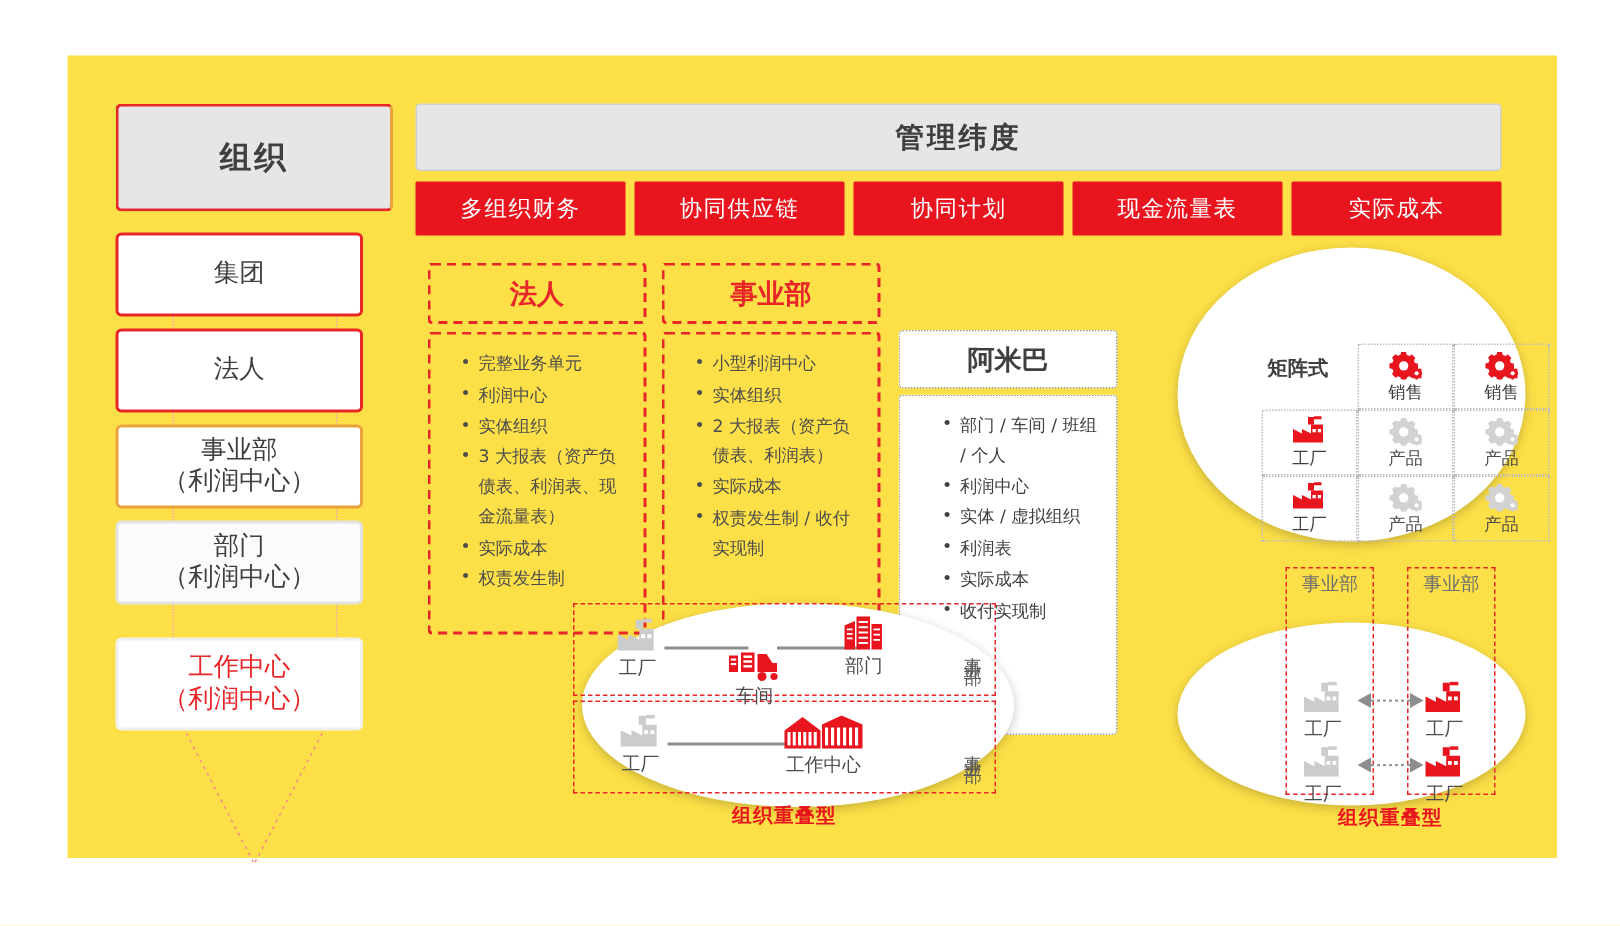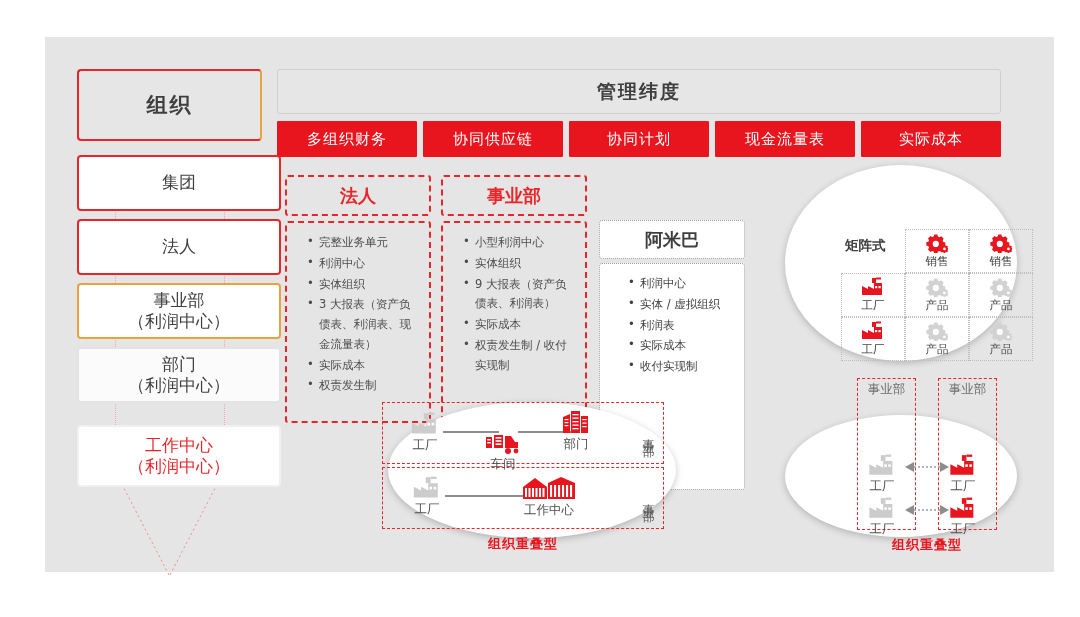--- a/index.html
+++ b/index.html
@@ -6,38 +6,37 @@
     margin: 0; padding: 0;
     width: 1080px; height: 617px;
     background: #ffffff;
     font-family: "DejaVu Sans", "Liberation Sans", sans-serif;
     overflow: hidden;
   }
   #canvas {
     position: absolute;
     left: 45px; top: 37px;
     width: 993px; height: 535px;
-    background: #e5e5e5;
-    padding-left: 16px;
+    background: #fde047;
   }
   .abs { position: absolute; box-sizing: border-box; }
 
   
   #org-title {
     left: 32px; top: 32px; width: 185px; height: 72px;
     background: #e6e6e6;
     border: 2px solid #e8262a;
     border-right: 2px solid #e8a33d;
     border-radius: 4px;
     display: flex; align-items: center; justify-content: center;
     font-size: 21px; font-weight: bold; color: #3f3f3f;
     letter-spacing: 2px;
   }
   .lvl {
-    left: 32px; width: 204px; height: 56px;
+    left: 32px; width: 165px; height: 56px;
     border-radius: 4px;
     display: flex; align-items: center; justify-content: center;
     text-align: center; line-height: 1.25;
     font-size: 17px; color: #3f3f3f;
     background: #ffffff;
     z-index: 3;
   }
   .lvl.red   { border: 2px solid #e8262a; }
   .lvl.orange{ border: 2px solid #e8a33d; }
   .lvl.gray  { border: 2px solid #e3e3e3; background:#fbfbfb; }
@@ -217,31 +216,32 @@
       </ul>
     </div>
   </div>
 
   <div class="abs card-red" style="left:396px; top:138px; width:146px;">
     <div class="card-head">事业部</div>
     <div class="card-body" style="margin-top:5px; height:178px;">
       <ul class="blist">
         <li>小型利润中心</li>
         <li>实体组织</li>
-        <li>9 大报表（资产负债表、利润表）</li>
+        <li>2 大报表（资产负债表、利润表）</li>
         <li>实际成本</li>
         <li>权责发生制 / 收付实现制</li>
       </ul>
     </div>
   </div>
 
   <div class="abs card-white" style="left:554px; top:138px; width:146px;">
     <div class="card-head">阿米巴</div>
     <div class="card-body" style="margin-top:4px; height:205px;">
       <ul class="blist" style="padding-left:22px;">
+        <li>部门 / 车间 / 班组 / 个人</li>
         <li>利润中心</li>
         <li>实体 / 虚拟组织</li>
         <li>利润表</li>
         <li>实际成本</li>
         <li>收付实现制</li>
       </ul>
     </div>
   </div>
 
   <div class="abs ellipse" style="left:740px; top:128px; width:232px; height:196px;"></div>

